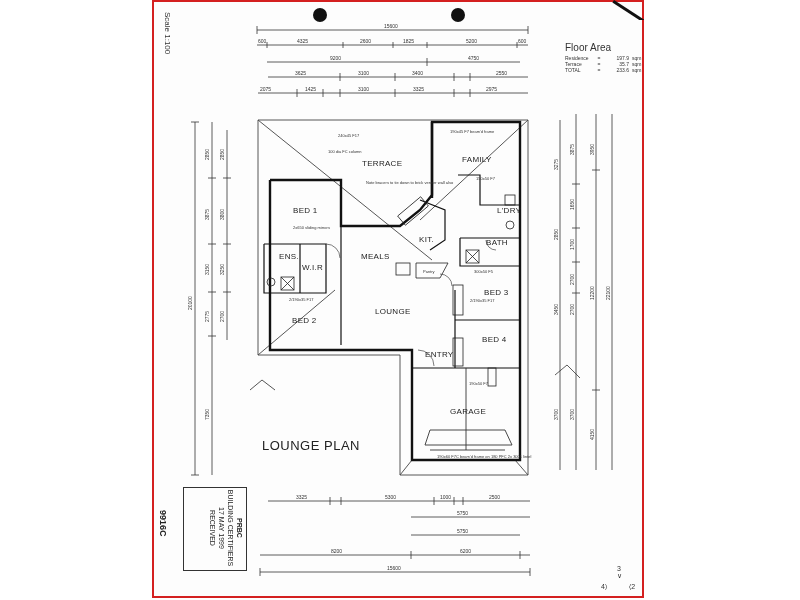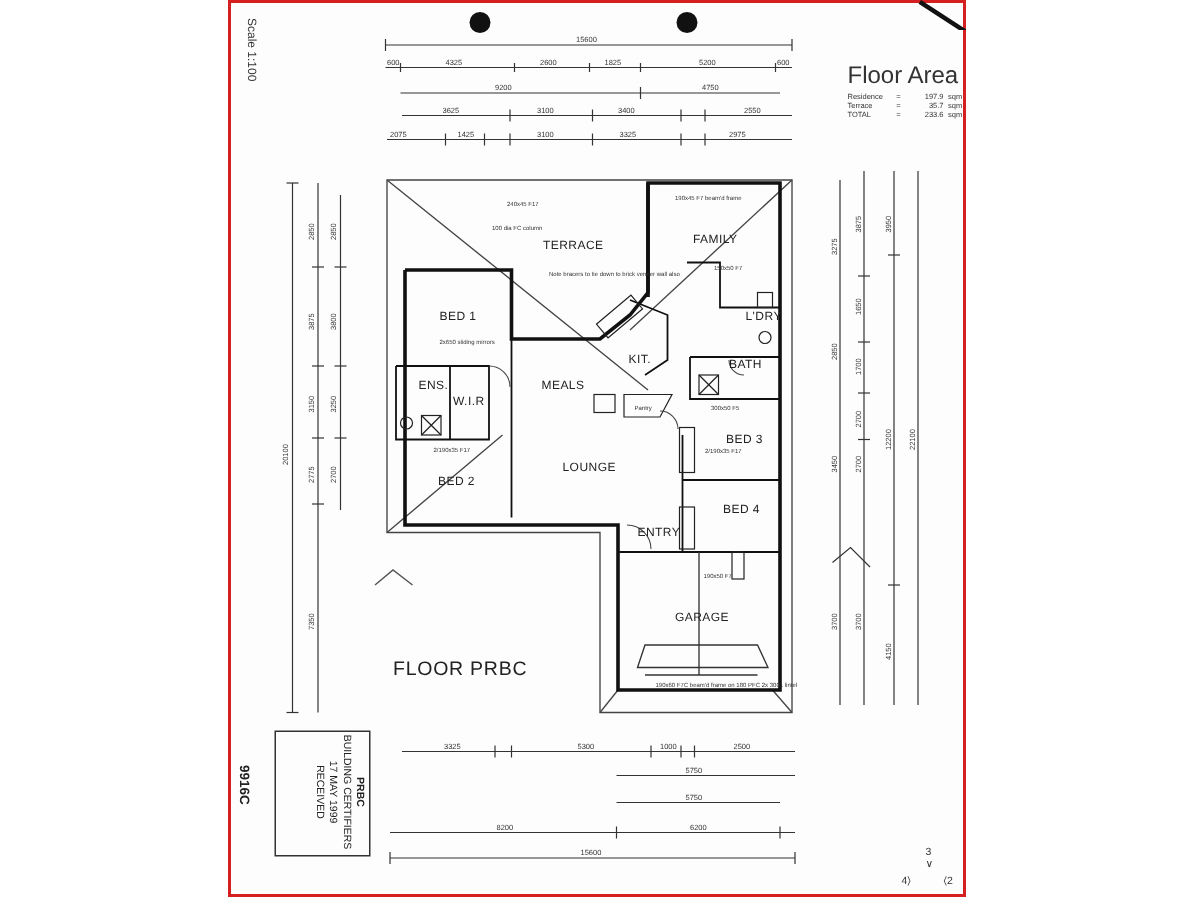--- a/index.html
+++ b/index.html
@@ -8,21 +8,21 @@
   .fold { position:absolute; right:-2px; top:-2px; width:40px; height:20px; overflow:hidden; }
   .fold::after { content:""; position:absolute; left:10px; top:0; width:48px; height:3px; background:#111; transform:rotate(33deg); transform-origin:0 0; }
   .hole { position:absolute; width:14px; height:14px; border-radius:50%; background:#111; }
   .scale { position:absolute; left:6px; top:10px; font-size:8px; transform:rotate(90deg); transform-origin:left top; margin-left:12px; white-space:nowrap; color:#333; }
   svg.plan { position:absolute; left:0; top:0; }
   .txt { font-family:"Liberation Sans", sans-serif; fill:#222; }
   .dim { font-size:5px; fill:#333; }
   .room { font-size:8px; letter-spacing:0.3px; }
   .note { font-size:4px; fill:#333; }
   .floor-area { position:absolute; left:565px; top:42px; width:80px; }
-  .fa-title { font-size:16px; color:#333; margin-bottom:2px; }
+  .fa-title { font-size:10px; color:#333; margin-bottom:2px; }
   .fa-row { display:flex; font-size:5px; line-height:6px; color:#333; }
   .fa-row span:nth-child(1) { width:30px; }
   .fa-row span:nth-child(2) { width:8px; text-align:center; }
   .fa-row span:nth-child(3) { width:26px; text-align:right; padding-right:3px; }
   .floor-plan-title { position:absolute; left:262px; top:438px; font-size:13px; color:#222; letter-spacing:0.5px; }
   .stamp { position:absolute; left:183px; top:487px; width:62px; height:82px; border:1px solid #333; }
   .stamp-text { position:absolute; left:186px; top:488px; width:80px; height:60px; transform:rotate(90deg); transform-origin:0 0; margin-left:58px; font-size:7px; line-height:9px; color:#222; text-align:center; }
   .stamp-code { position:absolute; left:150px; top:540px; font-size:9px; font-weight:bold; transform:rotate(90deg); transform-origin:left top; margin-left:18px; margin-top:-30px; color:#222; }
   .markers { position:absolute; left:595px; top:565px; font-size:7px; color:#333; }
 </style>
@@ -276,21 +276,21 @@
       <span>sqm</span>
   </div>
   <div class="fa-row">
     <span>TOTAL</span>
       <span>=</span>
       <span>233.6</span>
       <span>sqm</span>
   </div>
 </div>
 
-<div class="floor-plan-title">FLOOR PRBC</div>
+<div class="floor-plan-title">LOUNGE PLAN</div>
 
 <div class="stamp"></div>
 <div class="stamp-text">
   <div style="font-weight:bold;">PRBC</div>
   <div>BUILDING CERTIFIERS</div>
   <div>17 MAY 1999</div>
   <div>RECEIVED</div>
 </div>
 <div class="stamp-code">9916C</div>
 

